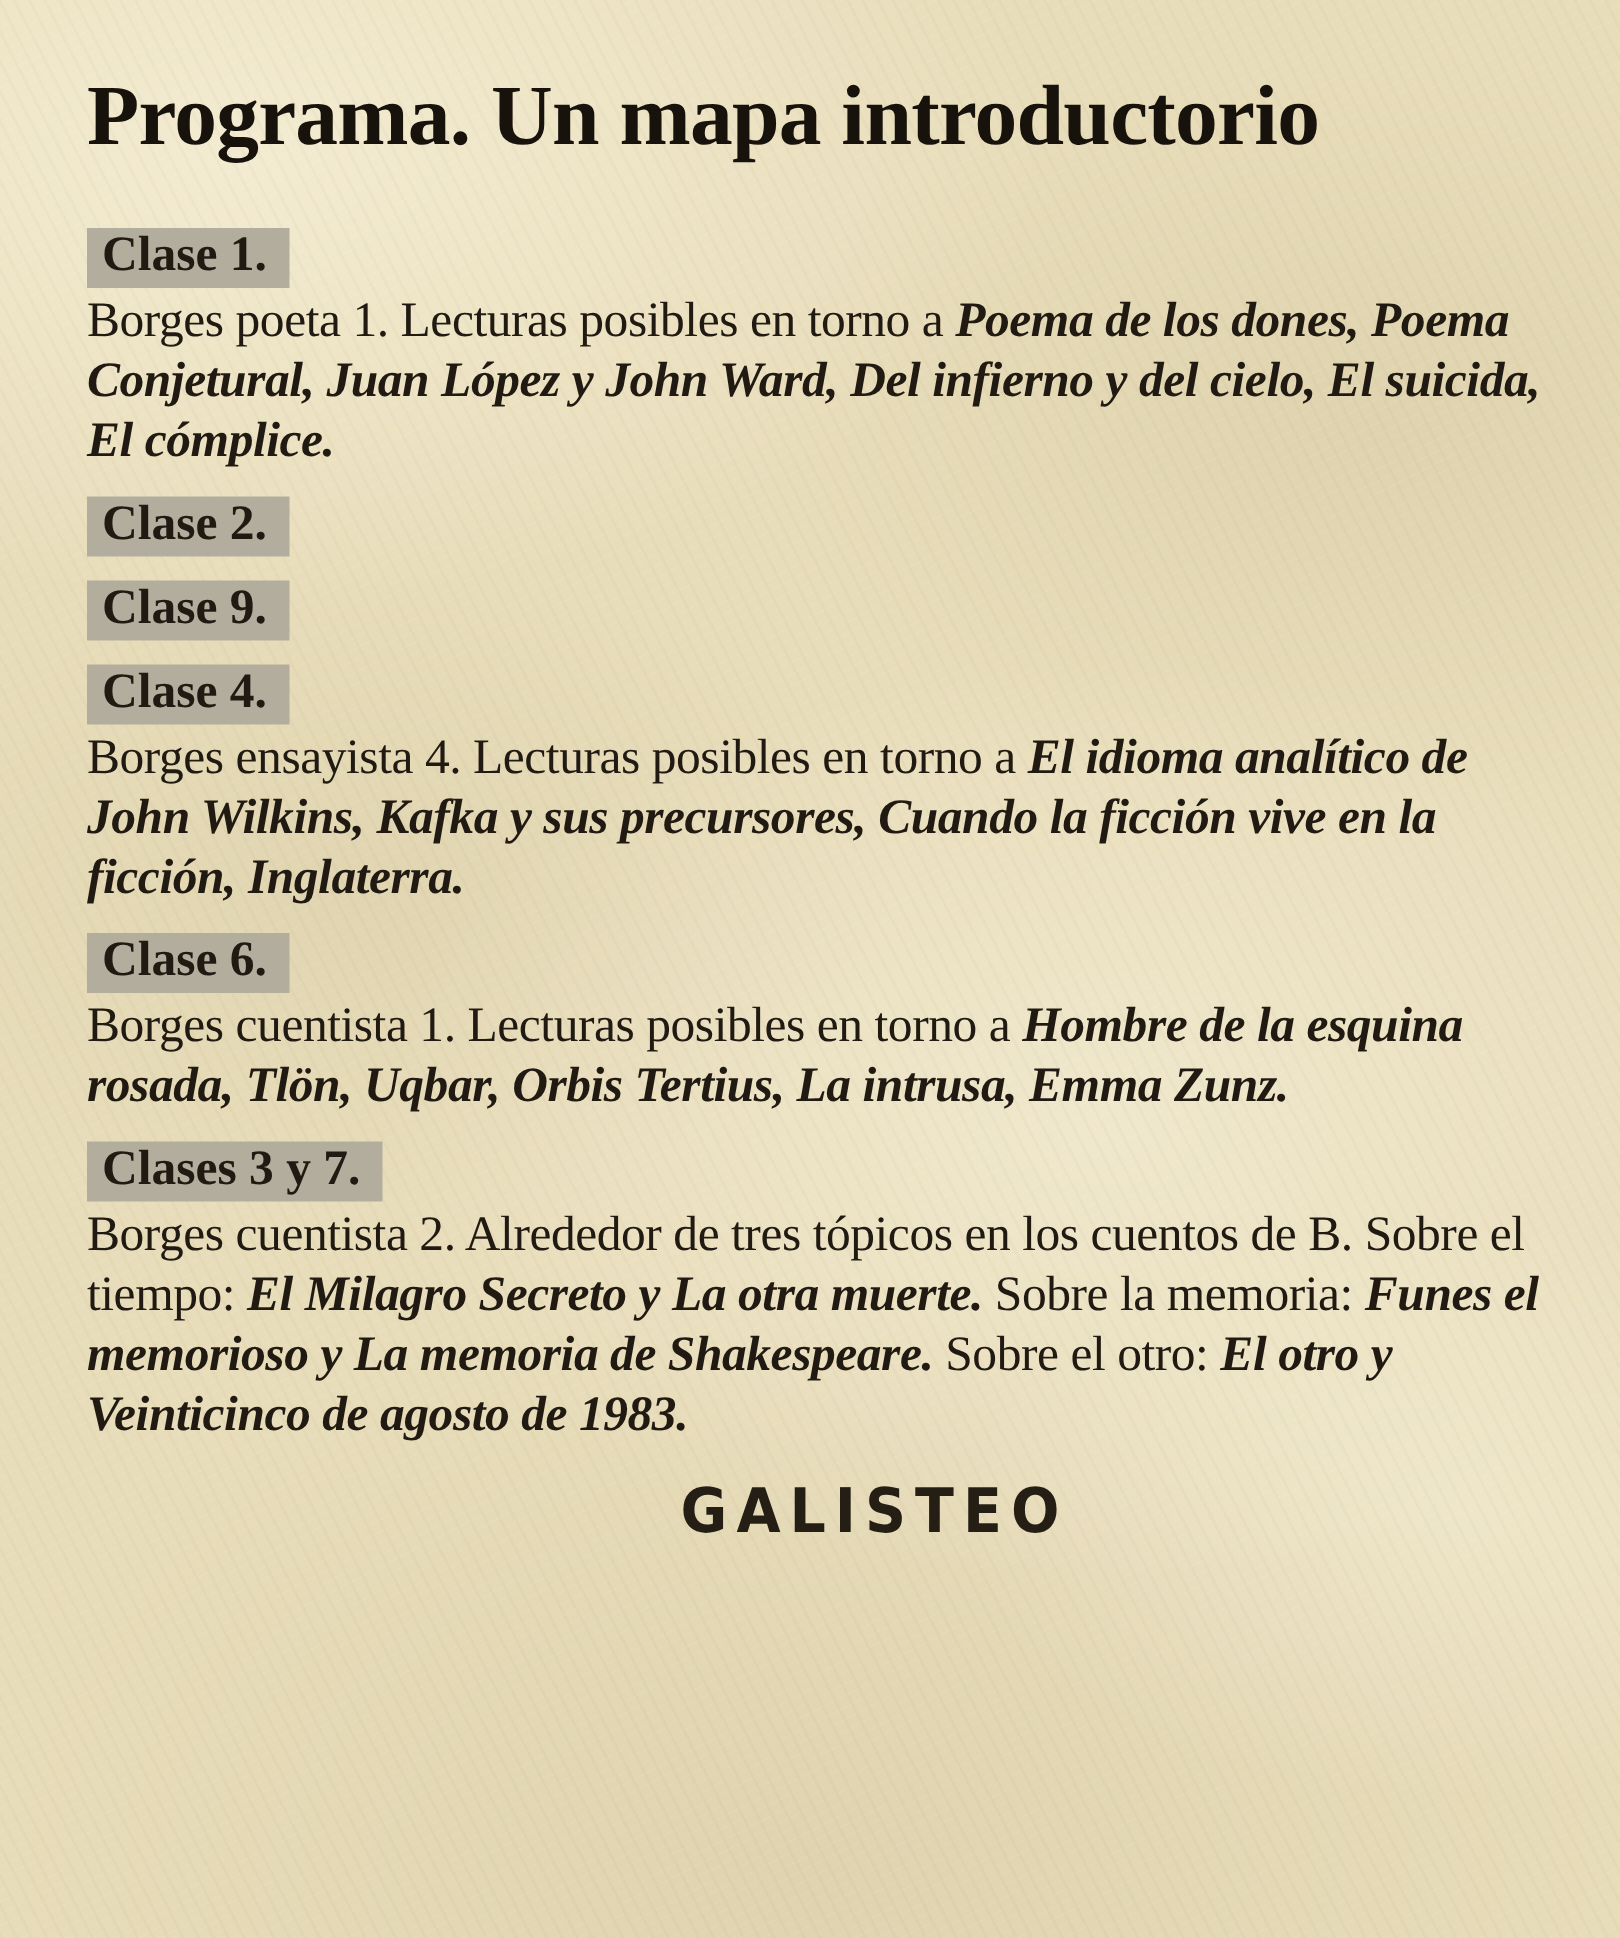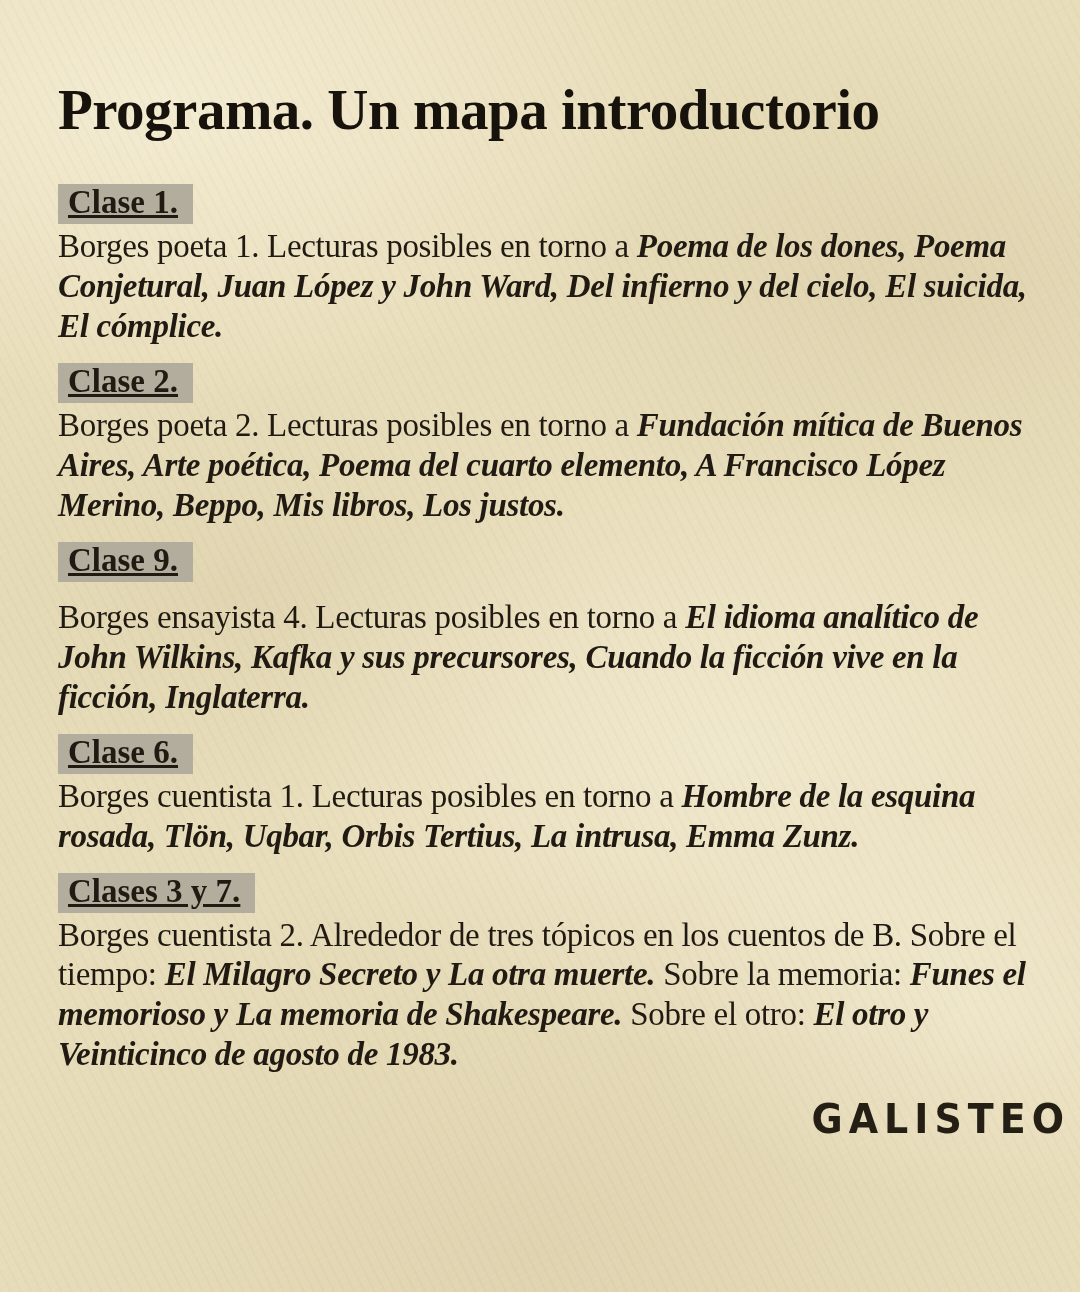--- a/index.html
+++ b/index.html
@@ -35,55 +35,53 @@
     position:absolute;
     inset:0;
     background-image:
       repeating-linear-gradient(63deg, rgba(120,100,60,0.035) 0 2px, rgba(120,100,60,0) 2px 9px),
       repeating-linear-gradient(-27deg, rgba(255,255,255,0.05) 0 1px, rgba(255,255,255,0) 1px 7px);
     pointer-events:none;
   }
   .content{
     position:relative;
     padding:48px 48px 0 58px;
-    margin-top:32px;
   }
   .title{
     margin:0 0 44px 0;
     font-size:57px;
     line-height:1.06;
     font-weight:700;
     letter-spacing:-0.5px;
     color:#17120c;
   }
   .section{
     margin:0 0 16px 0;
   }
   .section-label{
     display:inline-block;
     background:var(--highlight);
     font-size:33px;
     line-height:1.0;
     font-weight:600;
     padding:2px 15px 5px 10px;
-    text-decoration:underline;
   }
   .section-text{
     margin:3px 0 0 0;
     width:978px;
     font-size:33px;
     line-height:1.21;
     letter-spacing:-0.3px;
   }
   .run-bold{font-weight:400;font-style:normal;}
   .run-italic{font-weight:700;font-style:italic;}
   .footer{
     position:relative;
     margin-top:22px;
-    text-align:right;
+    text-align:center;
     left:38px;
   }
   .logo{
     display:inline-block;
     font-family:"DejaVu Sans","Liberation Sans",sans-serif;
     font-weight:700;
     font-size:38px;
     letter-spacing:6px;
     color:#241e15;
     transform:scaleY(1.08);
@@ -101,30 +99,32 @@
     <div class="label-row">
       <span class="section-label">Clase 1.</span>
     </div>
     <p class="section-text"><span class="run run-bold">Borges poeta 1. Lecturas posibles en torno a </span><span class="run run-italic">Poema de los dones, Poema Conjetural, Juan López y John Ward, Del infierno y del cielo, El suicida, El cómplice.</span></p>
   </section>
 
   <section class="section">
     <div class="label-row">
       <span class="section-label">Clase 2.</span>
     </div>
-    <p class="section-text"><span class="run run-bold">Borges poeta 2. Lecturas posibles en torno a </span><span class="run run-italic">Fundación mítica de Buenos Aires, Arte poética, Poema del cuarto elemento, A Francisco López Merino, Beppo, Mis libros, Los justos.</span></p>
   </section>
 
   <section class="section">
     <div class="label-row">
       <span class="section-label">Clase 9.</span>
     </div>
   </section>
 
   <section class="section">
+    <div class="label-row">
+      <span class="section-label">Clase 4.</span>
+    </div>
     <p class="section-text"><span class="run run-bold">Borges ensayista 4. Lecturas posibles en torno a </span><span class="run run-italic">El idioma analítico de John Wilkins, Kafka y sus precursores, Cuando la ficción vive en la ficción, Inglaterra.</span></p>
   </section>
 
   <section class="section">
     <div class="label-row">
       <span class="section-label">Clase 6.</span>
     </div>
     <p class="section-text"><span class="run run-bold">Borges cuentista 1. Lecturas posibles en torno a </span><span class="run run-italic">Hombre de la esquina rosada, Tlön, Uqbar, Orbis Tertius, La intrusa, Emma Zunz.</span></p>
   </section>
 

